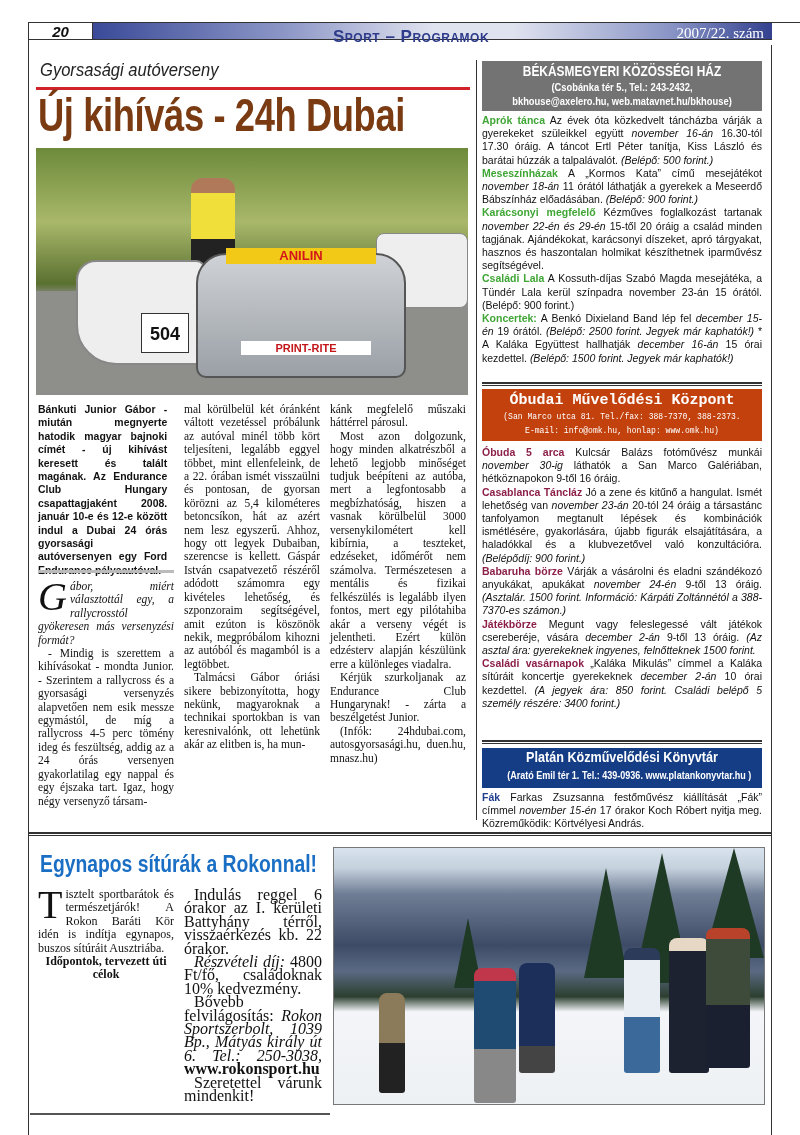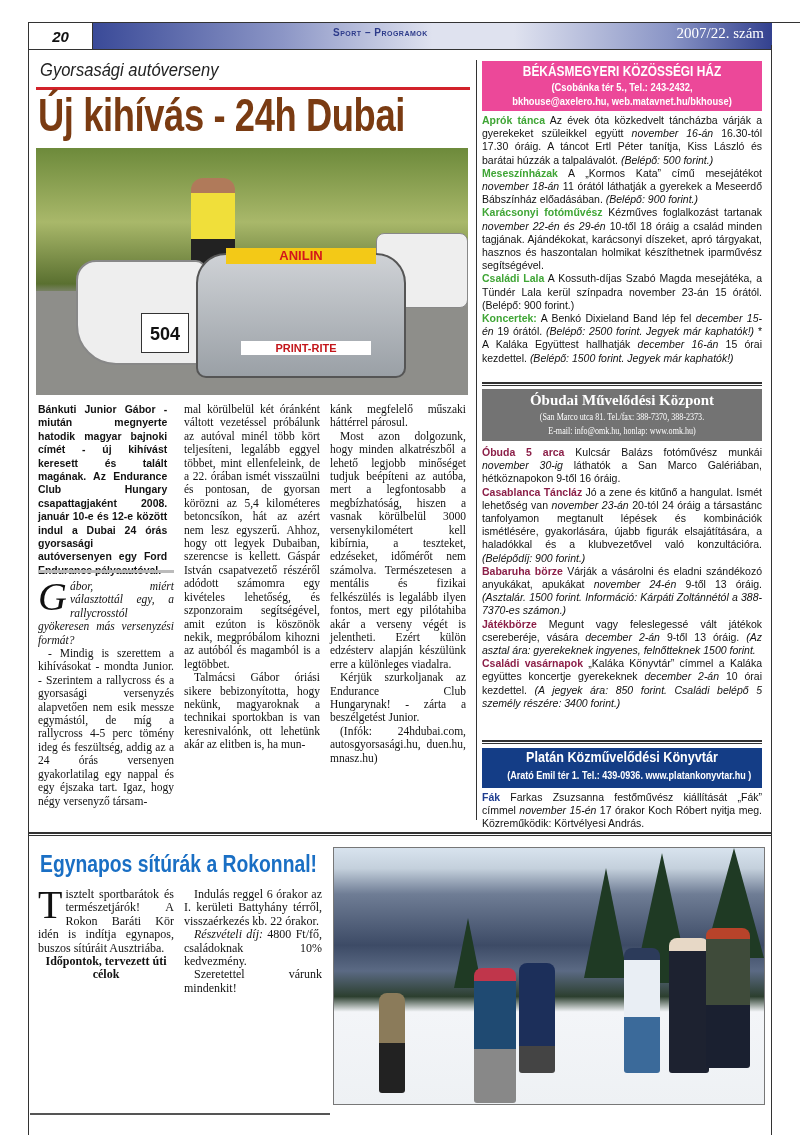--- a/index.html
+++ b/index.html
@@ -3,28 +3,28 @@
 <meta charset="utf-8">
 <style>
   * { box-sizing: border-box; margin: 0; padding: 0; }
   html, body { width: 800px; height: 1135px; background: #fff; overflow: hidden; }
   body { position: relative; font-family: "Liberation Serif", serif; color: #111; }
 
   .page-frame { position: absolute; left: 28px; top: 22px; width: 772px; height: 1113px;
     border-left: 1px solid #333; border-top: 1px solid #333; }
 
   
-  .hdr { position: absolute; left: 28px; top: 22px; width: 744px; height: 28px; border: 1px solid #333; border-right: none; display: flex; }
+  .hdr { position: absolute; left: 28px; top: 22px; width: 744px; height: 18px; border: 1px solid #333; border-right: none; display: flex; }
   .hdr-num { width: 64px; height: 100%; border-right: 1px solid #333; background: #fff;
     font-family: "Liberation Sans", sans-serif; font-weight: bold; font-style: italic; font-size: 15px;
     display: flex; align-items: center; justify-content: center; }
   .hdr-bar { flex: 1; height: 100%; position: relative;
     background: linear-gradient(90deg, #3a4a98 0%, #8c96c6 28%, #dfe2ef 50%, #dfe2ef 62%, #8a95c6 85%, #33418f 100%); }
   .hdr-title { position: absolute; left: 240px; top: 4px; font-family: "Liberation Sans", sans-serif;
-    font-weight: bold; font-size: 10px; color: #2d3b8a; font-variant: small-caps; letter-spacing: 0.5px; }
+    font-weight: bold; font-size: 17px; color: #2d3b8a; font-variant: small-caps; letter-spacing: 0.5px; }
   .hdr-issue { position: absolute; right: 8px; top: 2px; font-family: "Liberation Serif", serif; font-size: 15px; color: #fff; }
 
   
   .kicker { position: absolute; left: 40px; top: 60px; font-family: "Liberation Sans", sans-serif; font-style: italic;
     font-size: 18px; color: #222; transform: scaleX(0.92); transform-origin: left; }
   .red-rule { position: absolute; left: 36px; top: 87px; width: 434px; height: 3px; background: #d2222a; }
   .headline { position: absolute; left: 38px; top: 88px; font-family: "Liberation Sans", sans-serif; font-weight: bold;
     font-size: 46px; color: #7a3b12; transform: scaleX(0.79); transform-origin: left; white-space: nowrap; letter-spacing: -0.5px; }
 
   .photo { position: absolute; overflow: hidden; }
@@ -48,29 +48,29 @@
   .col p.noind { text-indent: 0; }
   .lead { font-family: "Liberation Sans", sans-serif; font-weight: bold; font-size: 11px; line-height: 13.4px; transform: scaleX(0.95); transform-origin: left; }
   .lead-rule { position: absolute; left: 38px; top: 570px; width: 136px; height: 3px; background: #bbb; }
   .dropcap { float: left; font-size: 40px; line-height: 30px; margin: 2px 3px 0 0; font-family: "Liberation Serif", serif; }
   .q { font-style: italic; }
   em, .it { }
   .sep-v { position: absolute; width: 1px; background: #333; }
 
   
   .sb-box { position: absolute; text-align: center; color: #fff; }
-  .sb-green { left: 482px; top: 61px; width: 280px; height: 50px; background: #ec4899; font-family: "Liberation Sans", sans-serif; font-weight: bold; }
+  .sb-green { left: 482px; top: 61px; width: 280px; height: 50px; background: #737373; font-family: "Liberation Sans", sans-serif; font-weight: bold; }
   .sb-green .t { font-size: 14px; line-height: 17px; padding-top: 2px; transform: scaleX(0.85); }
   .sb-green .s { font-size: 11px; line-height: 14px; transform: scaleX(0.85); }
   .sb-text { position: absolute; font-family: "Liberation Sans", sans-serif; font-size: 10.5px; line-height: 13.2px; text-align: justify; }
   .sb-text p { margin: 0; }
   .hg { color: #3fa535; font-weight: bold; }
   .hm { color: #8b1f48; font-weight: bold; }
   .hb { color: #1e3d8f; font-weight: bold; }
-  .sb-maroon { left: 482px; top: 389px; width: 280px; height: 52px; background: #737373; font-family: Liberation Serif, serif; }
+  .sb-maroon { left: 482px; top: 389px; width: 280px; height: 52px; background: #c2410c; font-family: Liberation Mono, monospace; }
   .sb-maroon .t { font-size: 15px; font-weight: bold; line-height: 19px; padding-top: 2px; }
   .sb-maroon .s { font-size: 9.5px; line-height: 14px; transform: scaleX(0.85); }
   .sb-blue { left: 482px; top: 748px; width: 280px; height: 40px; background: #143d86; font-family: "Liberation Sans", sans-serif; font-weight: bold; }
   .sb-blue .t { font-size: 14px; line-height: 19px; transform: scaleX(0.9); }
   .sb-blue .s { font-size: 11px; line-height: 17px; transform: scaleX(0.82); white-space: nowrap; }
   .dbl-rule { position: absolute; height: 4px; border-top: 2px solid #333; border-bottom: 1px solid #333; }
 
   
   .ski-title { position: absolute; left: 40px; top: 851px; font-family: "Liberation Sans", sans-serif; font-weight: bold; font-size: 23px;
     color: #1a6fc4; transform: scaleX(0.84); transform-origin: left; white-space: nowrap; }
@@ -133,38 +133,38 @@
 <div class="sep-v" style="left:771px; top:45px; height:1090px;"></div>
 
 <div class="sb-box sb-green">
   <div class="t">BÉKÁSMEGYERI KÖZÖSSÉGI HÁZ</div>
   <div class="s">(Csobánka tér 5., Tel.: 243-2432,</div>
   <div class="s">bkhouse@axelero.hu, web.matavnet.hu/bkhouse)</div>
 </div>
 <div class="sb-text" style="left:482px; top:114px; width:280px;">
   <p><span class="hg">Aprók tánca</span><span> Az évek óta közkedvelt táncházba várják a gyerekeket szüleikkel együtt </span><em>november 16-án</em><span> 16.30-tól 17.30 óráig. A táncot Ertl Péter tanítja, Kiss László és barátai húzzák a talpalávalót. </span><em>(Belépő: 500 forint.)</em></p>
   <p><span class="hg">Meseszínházak</span><span> A „Kormos Kata” című mesejátékot </span><em>november 18-án</em><span> 11 órától láthatják a gyerekek a Meseerdő Bábszínház előadásában. </span><em>(Belépő: 900 forint.)</em></p>
-  <p><span class="hg">Karácsonyi fotóművész</span><span> Kézműves foglalkozást tartanak </span><em>november 22-én és 29-én</em><span> 10-től 18 óráig a család minden tagjának. Ajándékokat, karácsonyi díszeket, apró tárgyakat, hasznos és haszontalan holmikat készíthetnek iparművész segítségével.</span></p>
+  <p><span class="hg">Karácsonyi megfelelő</span><span> Kézműves foglalkozást tartanak </span><em>november 22-én és 29-én</em><span> 15-től 20 óráig a család minden tagjának. Ajándékokat, karácsonyi díszeket, apró tárgyakat, hasznos és haszontalan holmikat készíthetnek iparművész segítségével.</span></p>
   <p><span class="hg">Családi Lala</span><span> A Kossuth-díjas Szabó Magda mesejátéka, a Tündér Lala kerül színpadra november 23-án 15 órától. (Belépő: 900 forint.)</span></p>
   <p><span class="hg">Koncertek:</span><span> A Benkó Dixieland Band lép fel </span><em>december 15-én</em><span> 19 órától. </span><em>(Belépő: 2500 forint. Jegyek már kaphatók!)</em><span> * A Kaláka Együttest hallhatják </span><em>december 16-án</em><span> 15 órai kezdettel. </span><em>(Belépő: 1500 forint. Jegyek már kaphatók!)</em></p>
 </div>
 
 <div class="dbl-rule" style="left:482px; top:382px; width:280px;"></div>
 
 <div class="sb-box sb-maroon">
   <div class="t">Óbudai Művelődési Központ</div>
   <div class="s">(San Marco utca 81. Tel./fax: 388-7370, 388-2373.</div>
   <div class="s">E-mail: info@omk.hu, honlap: www.omk.hu)</div>
 </div>
 <div class="sb-text" style="left:482px; top:446px; width:280px;">
   <p><span class="hm">Óbuda 5 arca</span><span> Kulcsár Balázs fotóművész munkái </span><em>november 30-ig</em><span> láthatók a San Marco Galériában, hétköznapokon 9-től 16 óráig.</span></p>
   <p><span class="hm">Casablanca Táncláz</span><span> Jó a zene és kitűnő a hangulat. Ismét lehetőség van </span><em>november 23-án</em><span> 20-tól 24 óráig a társastánc tanfolyamon megtanult lépések és kombinációk ismétlésére, gyakorlására, újabb figurák elsajátítására, a haladókkal és a klubvezetővel való konzultációra. </span><em>(Belépődíj: 900 forint.)</em></p>
   <p><span class="hm">Babaruha börze</span><span> Várják a vásárolni és eladni szándékozó anyukákat, apukákat </span><em>november 24-én</em><span> 9-től 13 óráig. </span><em>(Asztalár. 1500 forint. Információ: Kárpáti Zoltánnétól a 388-7370-es számon.)</em></p>
   <p><span class="hm">Játékbörze</span><span> Megunt vagy feleslegessé vált játékok csereberéje, vására </span><em>december 2-án</em><span> 9-től 13 óráig. </span><em>(Az asztal ára: gyerekeknek ingyenes, felnőtteknek 1500 forint.</em></p>
-  <p><span class="hm">Családi vasárnapok</span><span> „Kaláka Könyvtár” címmel a Kaláka együttes koncertje gyerekeknek </span><em>december 2-án</em><span> 10 órai kezdettel. </span><em>(A jegyek ára: 850 forint. Családi belépő 5 személy részére: 3400 forint.)</em></p>
+  <p><span class="hm">Családi vasárnapok</span><span> „Kaláka Mikulás” címmel a Kaláka sítúráit koncertje gyerekeknek </span><em>december 2-án</em><span> 10 órai kezdettel. </span><em>(A jegyek ára: 850 forint. Családi belépő 5 személy részére: 3400 forint.)</em></p>
 </div>
 
 <div class="dbl-rule" style="left:482px; top:740px; width:280px;"></div>
 
 <div class="sb-box sb-blue">
   <div class="t">Platán Közművelődési Könyvtár</div>
   <div class="s">(Arató Emil tér 1. Tel.: 439-0936. www.platankonyvtar.hu )</div>
 </div>
 <div class="sb-text" style="left:482px; top:791px; width:280px;">
   <p><span class="hb">Fák</span><span> Farkas Zsuzsanna festőművész kiállítását „Fák” címmel </span><em>november 15-én</em><span> 17 órakor Koch Róbert nyitja meg. Közreműködik: Körtvélyesi András.</span></p>
@@ -172,23 +172,24 @@
 
 <div class="dbl-rule" style="left:28px; top:832px; width:744px;"></div>
 
 <div class="ski-title">Egynapos sítúrák a Rokonnal!</div>
 
 <div class="col" style="left:38px; top:888px; width:136px; font-size:12px;">
   <p class="noind"><span class="dropcap">T</span><span>isztelt sportbarátok és természetjárók! A Rokon Baráti Kör idén is indítja egynapos, buszos sítúráit Ausztriába.</span></p>
   <p class="noind" style="text-align:center; font-weight:bold;">Időpontok, tervezett úti célok</p>
 </div>
 
-<div class="col" style="left:184px; top:888px; width:138px; font-size:12px;">
+<div class="col" style="left:184px; top:888px; width:138px; font-size:16px;">
   <p>Indulás reggel 6 órakor az I. kerületi Battyhány térről, visszaérkezés kb. 22 órakor.</p>
   <p><em>Részvételi díj:</em><span> 4800 Ft/fő, családoknak 10% kedvezmény.</span></p>
+  <p><span>Bővebb felvilágosítás: </span><em>Rokon Sportszerbolt, 1039 Bp., Mátyás király út 6. Tel.: 250-3038,</em> <b>www.rokonsport.hu</b></p>
   <p>Szeretettel várunk mindenkit!</p>
 </div>
 
 <div class="photo photo-ski">
   <div class="tree" style="left:120px; top:70px;"></div>
   <div class="tree" style="left:250px; top:20px; border-bottom-width:110px; border-left-width:22px; border-right-width:22px;"></div>
   <div class="tree" style="left:300px; top:5px; border-bottom-width:130px; border-left-width:28px; border-right-width:28px;"></div>
   <div class="tree" style="left:370px; top:0px; border-bottom-width:110px; border-left-width:30px; border-right-width:30px;"></div>
   <div class="skier" style="left:45px; top:145px; width:26px; height:100px; background:linear-gradient(180deg,#8b7b5a 0 50%,#222 50%);"></div>
   <div class="skier" style="left:140px; top:120px; width:42px; height:135px; background:linear-gradient(180deg,#c0364b 0 10%,#1f4a72 10% 60%,#888 60%);"></div>

